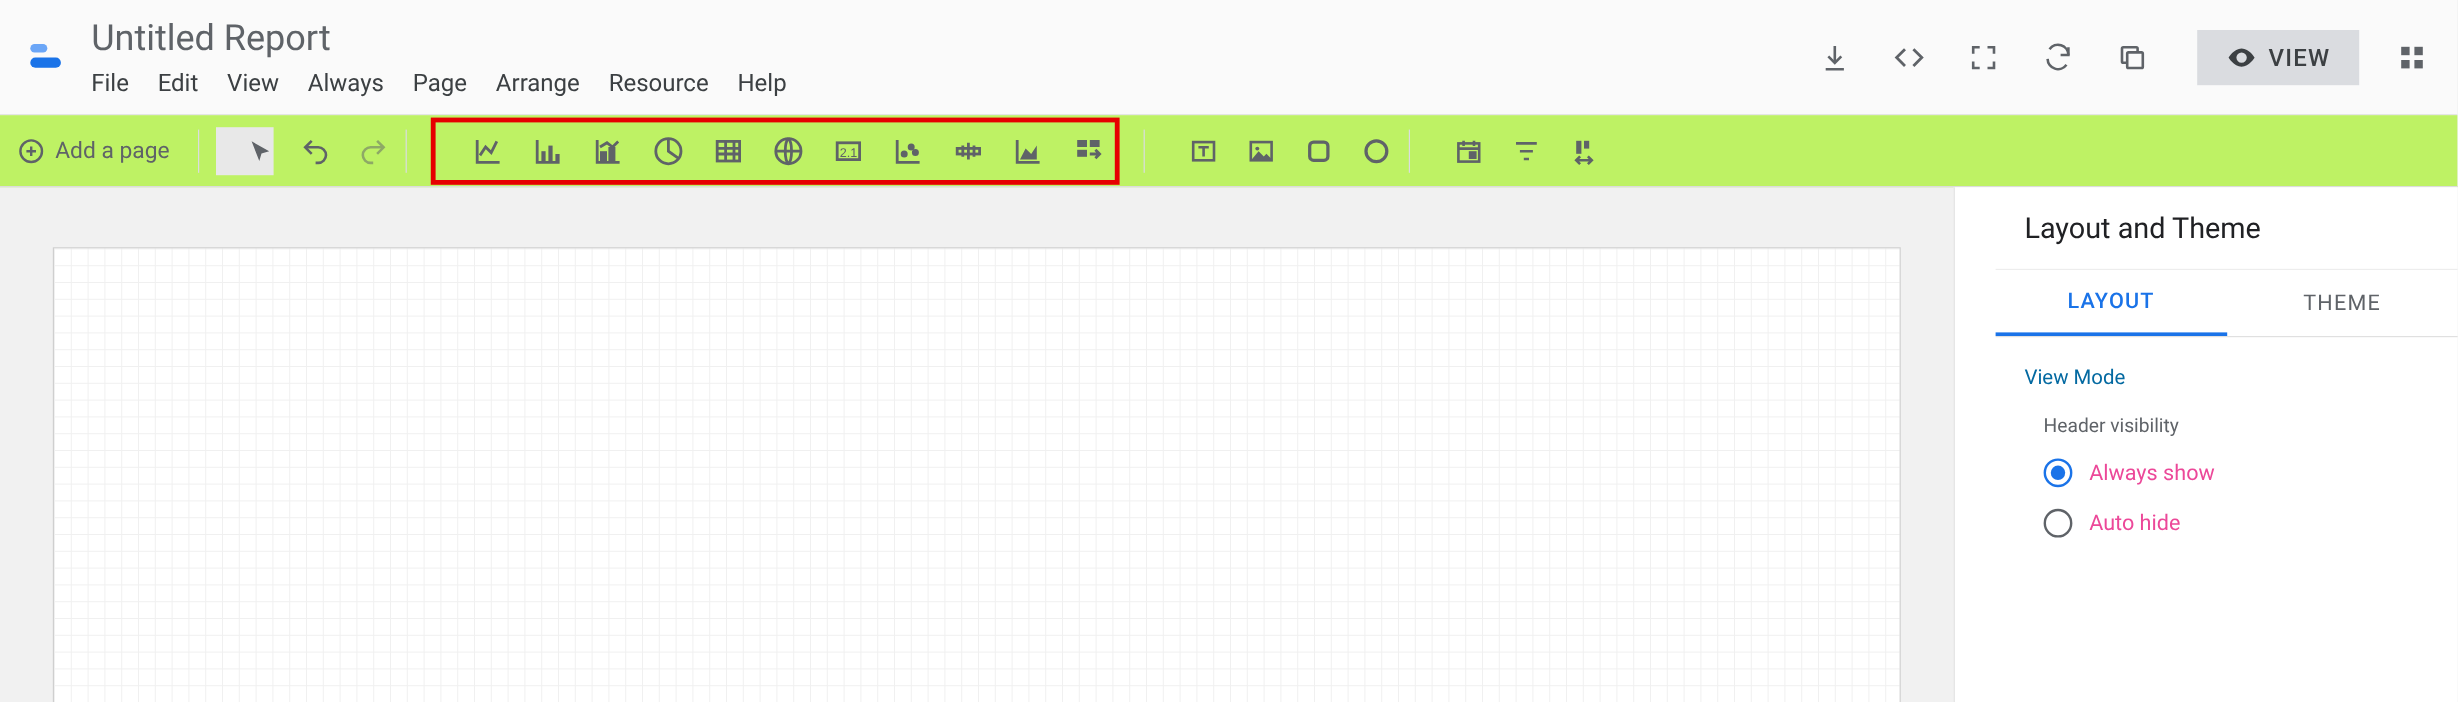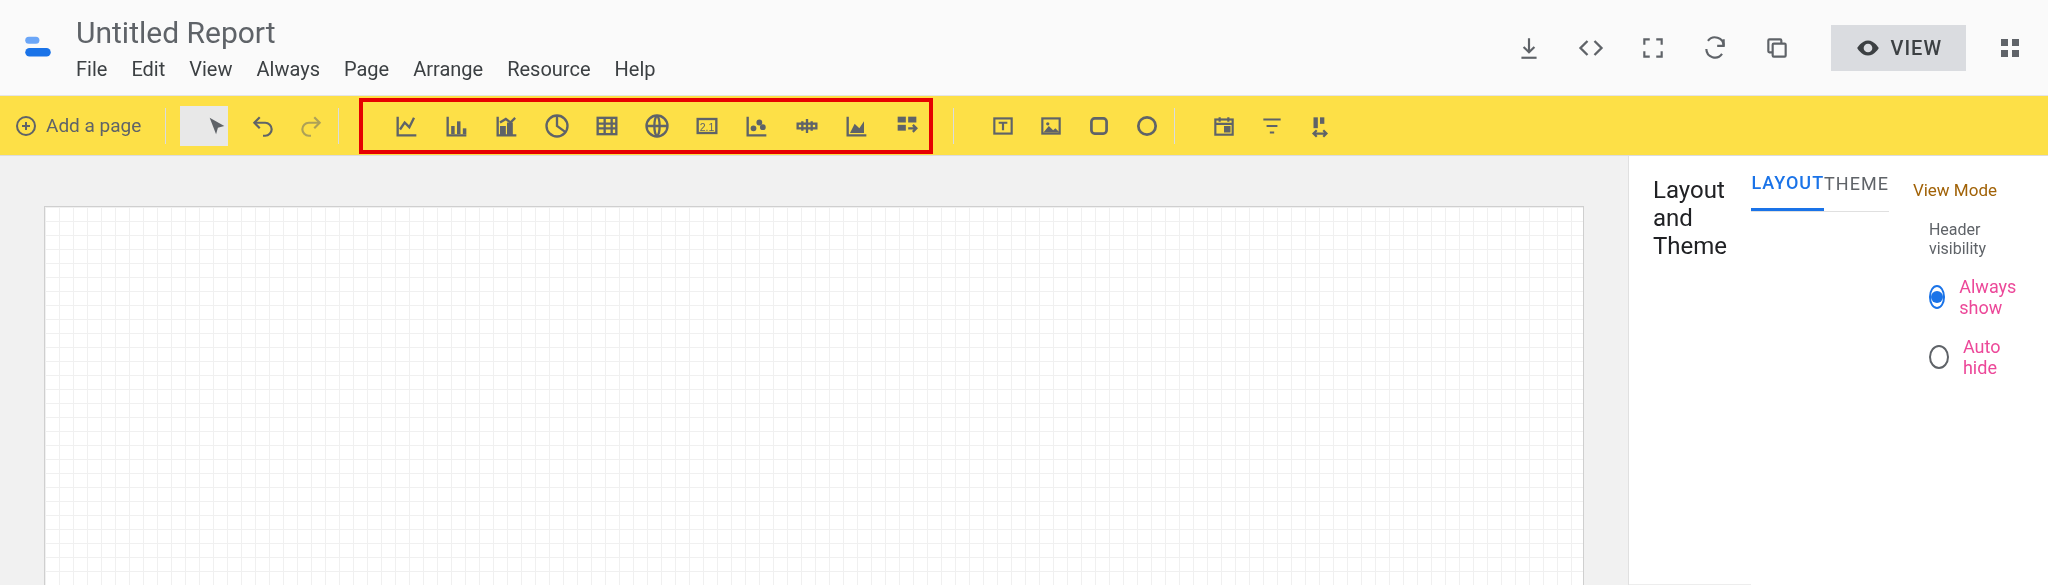--- a/index.html
+++ b/index.html
@@ -65,21 +65,21 @@
     color: #3c4043;
     cursor: pointer;
     margin-left: 10px;
   }
 
   
   .toolbar {
     display: flex;
     align-items: center;
     height: 60px;
-    background: #fde047;
+    background: #bef264;
     border-bottom: 1px solid #dcdcdc;
     padding: 0 12px;
   }
   .tool-btn {
     display: flex; align-items: center; justify-content: flex-end;
     width: 48px; height: 40px;
     color: #5f6368;
     cursor: pointer;
   }
   .add-page {
@@ -130,21 +130,21 @@
       linear-gradient(#f0f0f0 1px, transparent 1px),
       linear-gradient(90deg, #f0f0f0 1px, transparent 1px);
     background-size: 14px 14px;
   }
 
   
   .side-panel {
     width: 420px;
     background: #fff;
     border-left: 1px solid #e0e0e0;
-    display: flex; flex-direction: row;
+    display: flex; flex-direction: column; padding-left: 34px;
   }
   .panel-title {
     font-size: 24px;
     padding: 20px 24px;
     color: #202124;
     border-bottom: 1px solid #ededed;
   }
   .panel-tabs {
     display: flex;
     border-bottom: 1px solid #e0e0e0;
@@ -161,21 +161,21 @@
   .panel-tab.active {
     color: #1a73e8;
     border-bottom: 3px solid #1a73e8;
     font-weight: 500;
   }
   .panel-body {
     padding: 24px 24px;
   }
   .section-heading {
     font-size: 17px;
-    color: #a16207;
+    color: #0369a1;
     margin-bottom: 20px;
   }
   .sub-heading {
     font-size: 16px;
     color: #5f6368;
     margin-left: 16px;
     margin-bottom: 18px;
   }
   .radio-row {
     display: flex; align-items: center;

